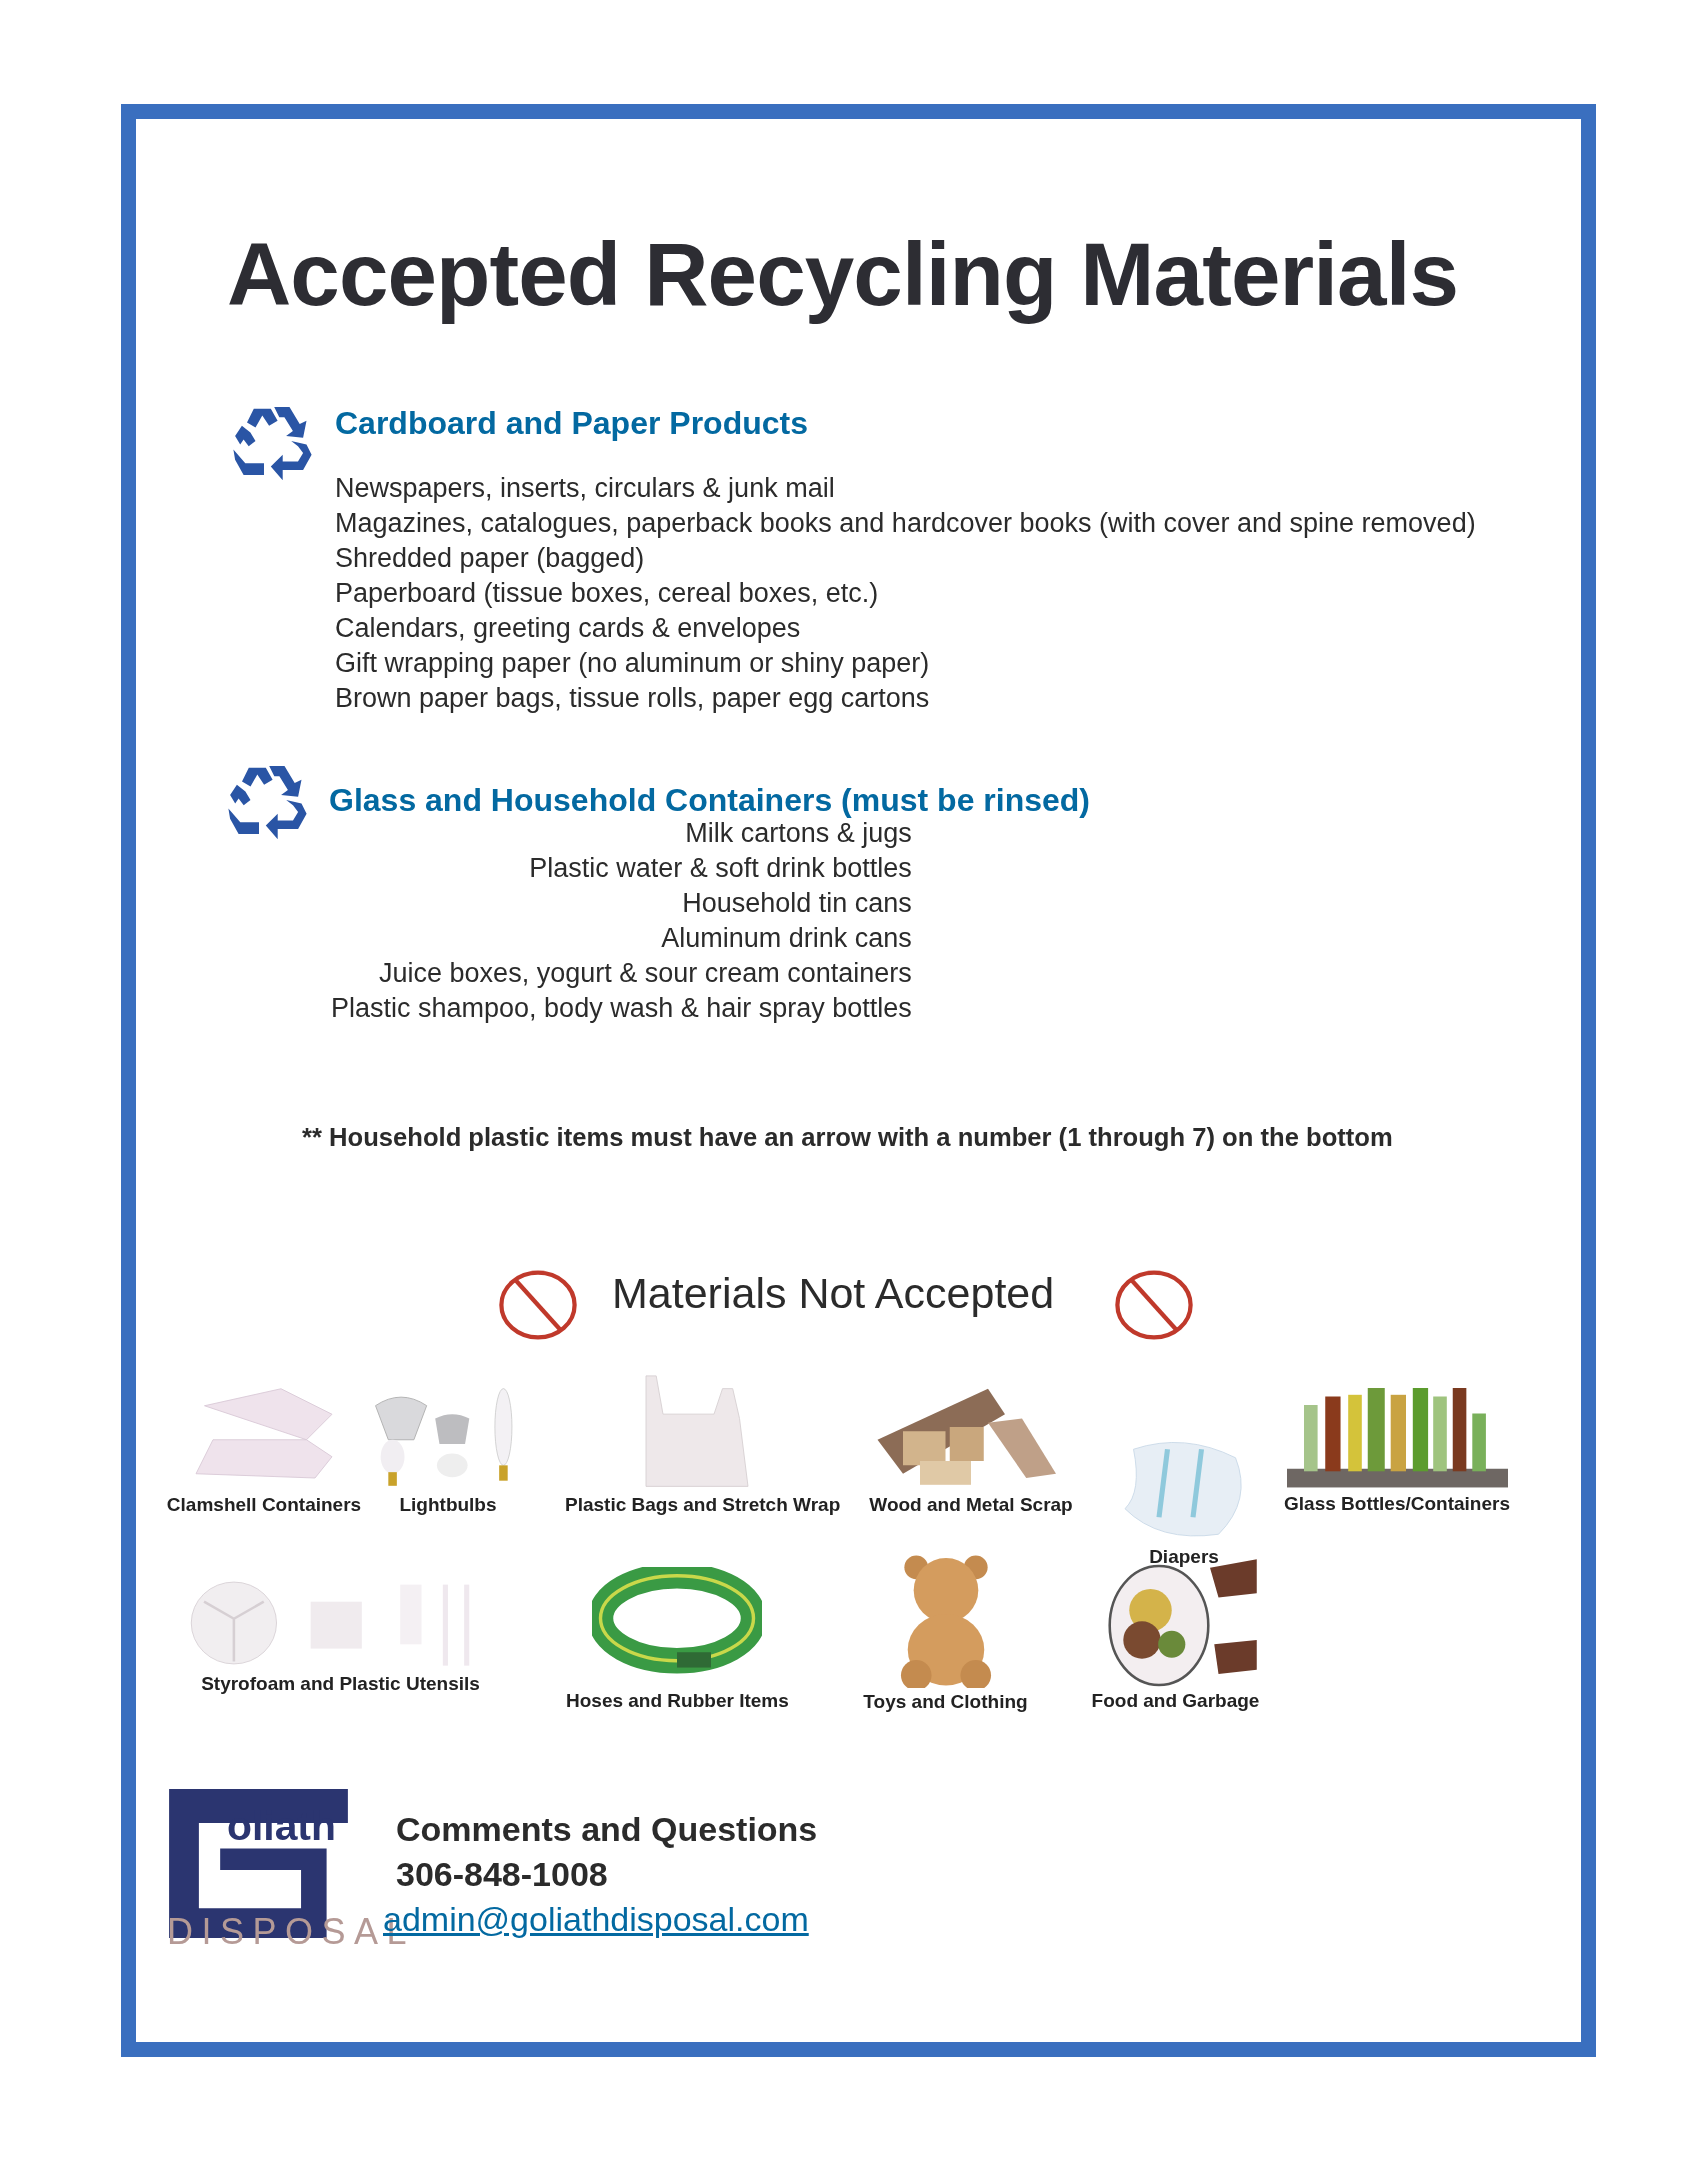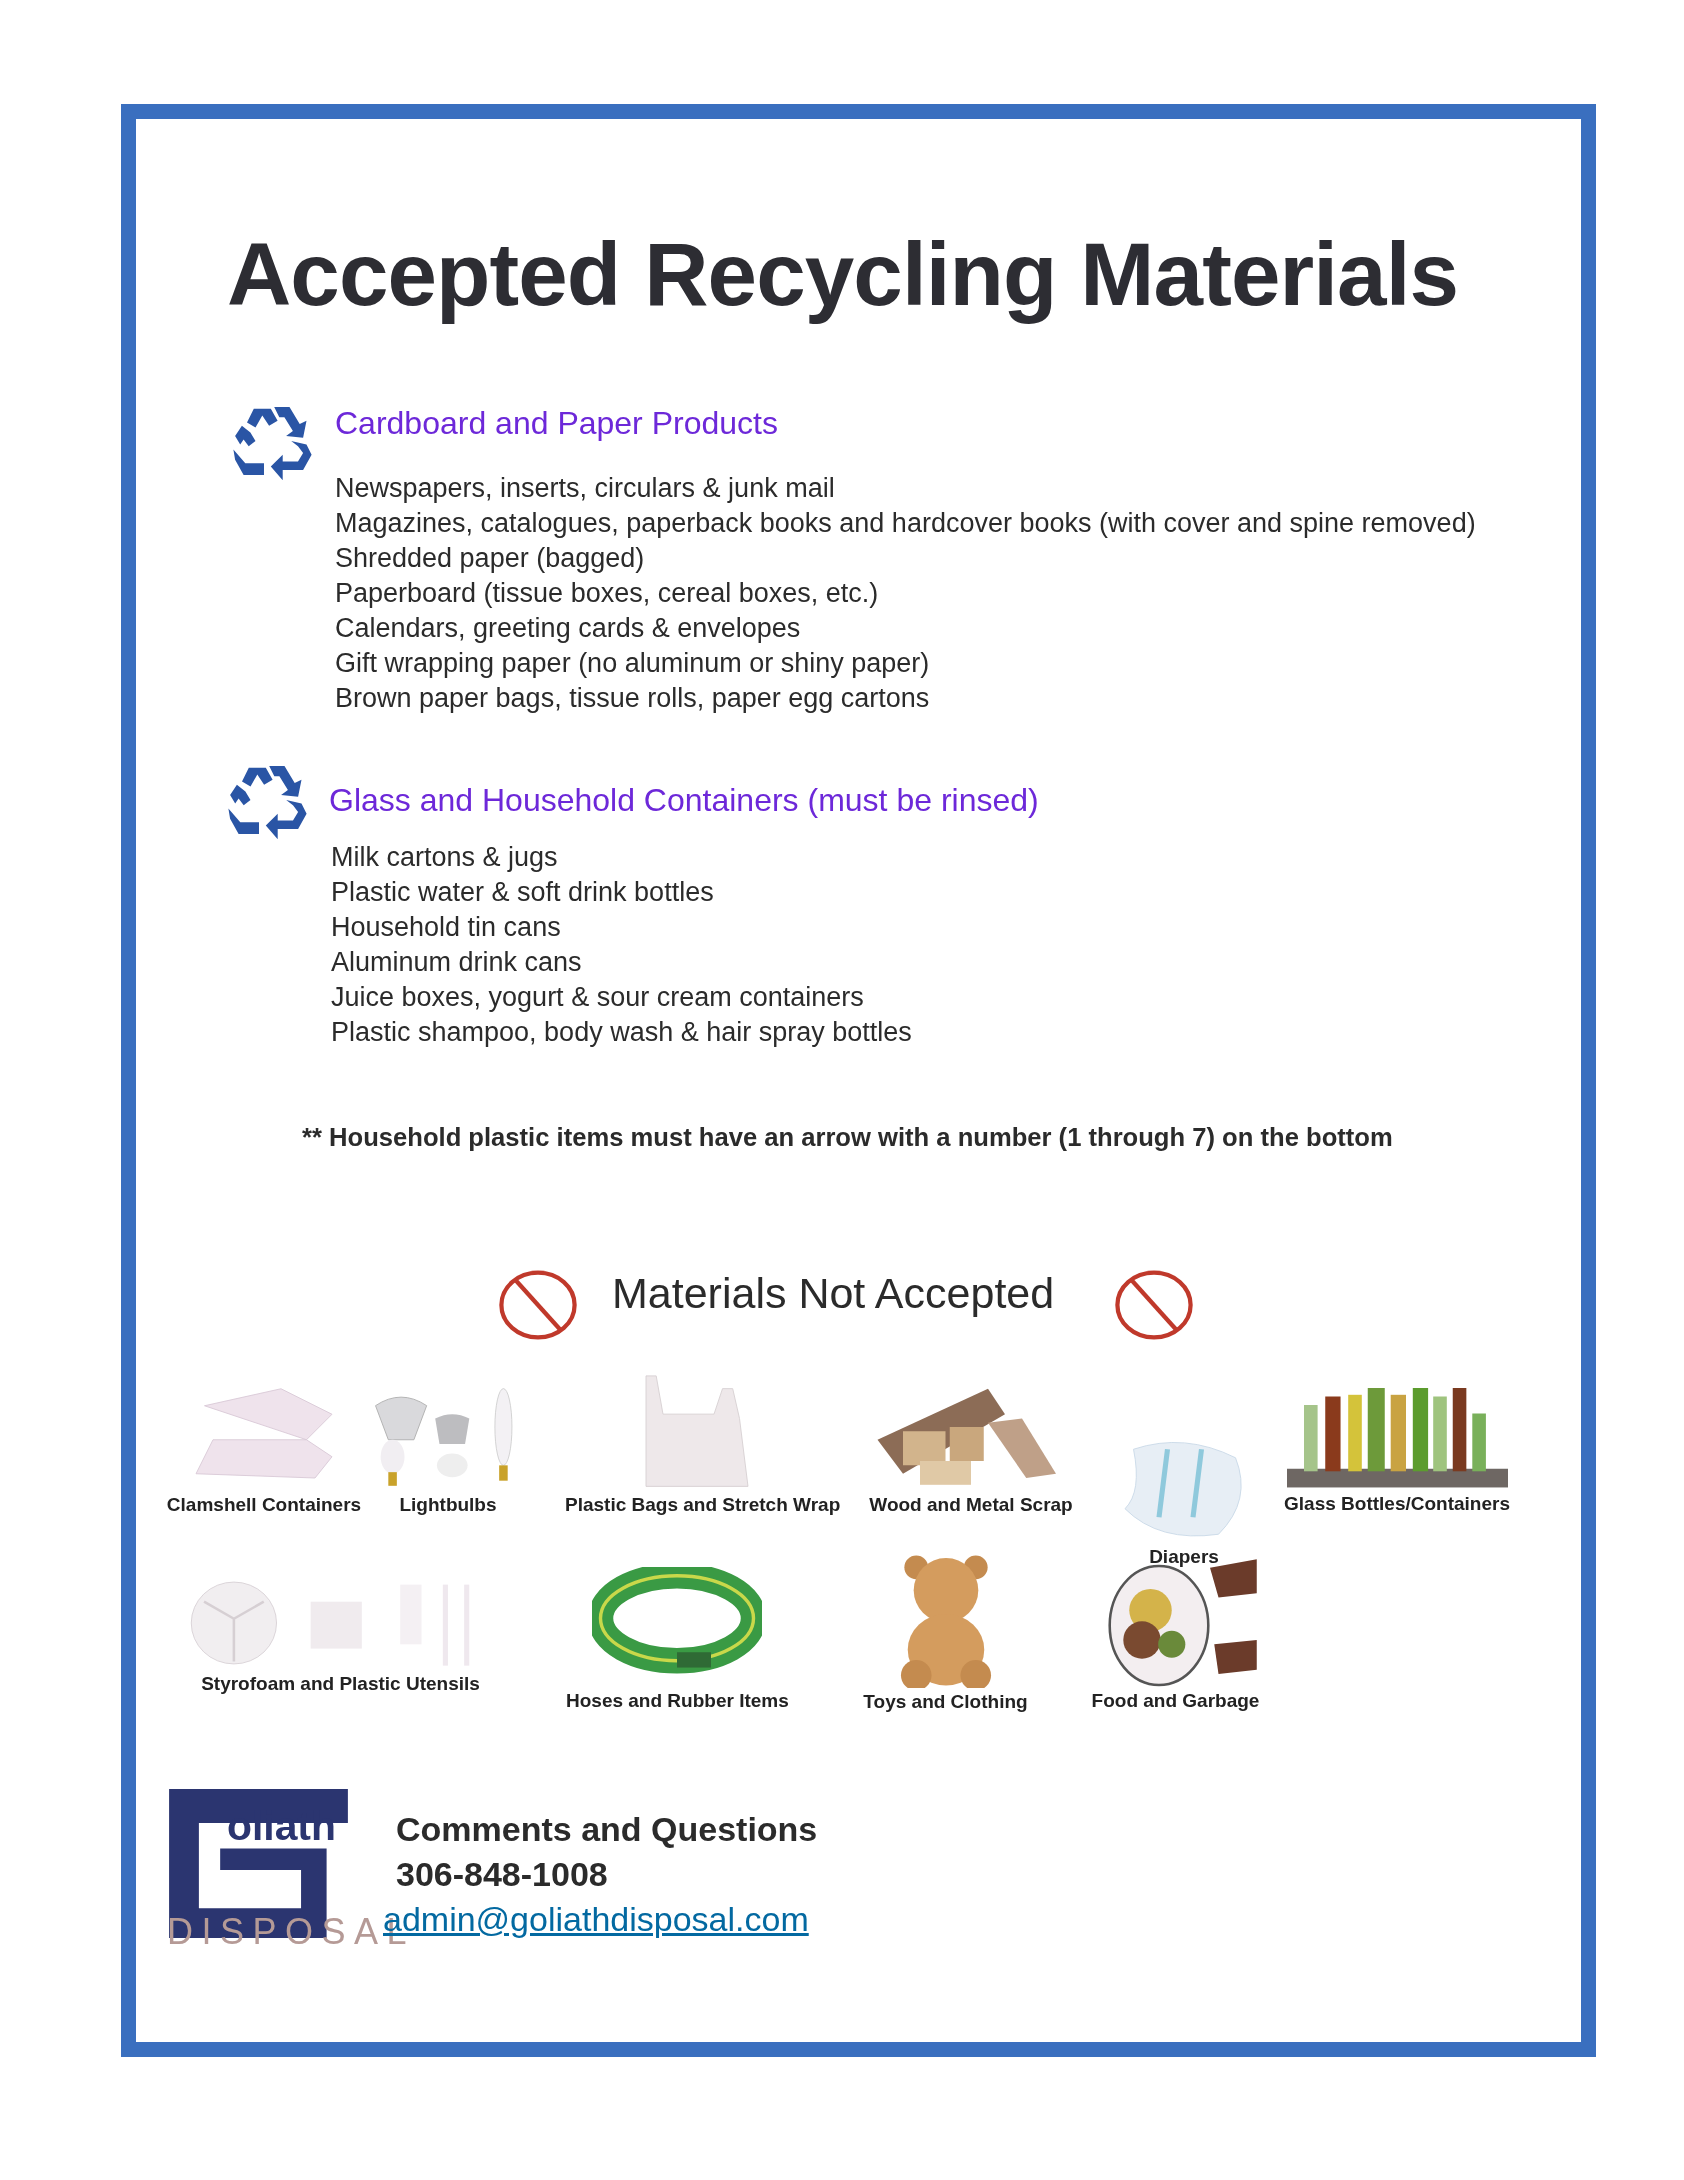--- a/index.html
+++ b/index.html
@@ -1,21 +1,21 @@
 <!DOCTYPE html>
 <html style="font-size:13.6px"><head>
 <meta charset="utf-8">
 <style>
   html,body{margin:0;padding:0;}
   body{width:1685px;height:2181px;background:#ffffff;position:relative;overflow:hidden;font-family:"Liberation Sans",sans-serif;color:#2b2b2b;}
   .frame{position:absolute;left:121px;top:104px;width:1445px;height:1923px;border:15.3px solid #3a6fbf;box-sizing:content-box;}
   .abs{position:absolute;}
   .title{left:0;width:1685px;top:223px;text-align:center;font-size:89px;font-weight:bold;color:#2d2d33;letter-spacing:-0.9px;}
   .sec-icon{width:85px;height:85px;}
-  .sec-head{font-size:32px;font-weight:normal;color:#6d28d9;}
+  .sec-head{font-size:32px;font-weight:bold;color:#0369a1;}
   .list{font-size:27px;line-height:35px;color:#2b2b2b;}
   .list div{white-space:nowrap;}
   .note{font-size:25.6px;font-weight:bold;color:#2b2b2b;white-space:nowrap;}
   .na-title{font-size:43px;color:#2b2b2b;white-space:nowrap;}
   .no-icon{width:80px;height:72px;}
   .item{text-align:center;}
   .item .pic{margin:0 auto;}
   .item .lbl{font-size:19px;font-weight:bold;color:#222;white-space:nowrap;}
   .contact{font-size:34px;font-weight:bold;color:#2b2b2b;white-space:nowrap;}
   .email{font-size:34px;color:#0369a1;text-decoration:underline;white-space:nowrap;}
@@ -52,21 +52,21 @@
 <svg class="abs sec-icon" style="left:225px;top:761px;" viewBox="0 0 100 100">
   <g fill="#2a55a5">
     <polygon points="28,8 48,8 56,22 46,28 38,16 30,30 20,24"></polygon>
     <polygon points="52,6 70,6 82,26 90,22 86,42 66,40 74,34 64,18 58,18"></polygon>
     <polygon points="6,40 14,28 24,36 30,46 22,52 16,44 12,50"></polygon>
     <polygon points="4,56 18,72 40,72 40,86 16,86 6,68"></polygon>
     <polygon points="72,46 90,50 96,62 86,80 62,80 62,92 48,76 62,62 62,70 80,70 86,60 80,52"></polygon>
   </g>
 </svg>
 <div class="abs sec-head" style="left:329px;top:782px;">Glass and Household Containers (must be rinsed)</div>
-<div class="abs list" style="left:331px;top:840px;">
+<div class="abs list" style="left:331px;top:816px;text-align:right;">
   <div>Milk cartons &amp; jugs</div>
   <div>Plastic water &amp; soft drink bottles</div>
   <div>Household tin cans</div>
   <div>Aluminum drink cans</div>
   <div>Juice boxes, yogurt &amp; sour cream containers</div>
   <div>Plastic shampoo, body wash &amp; hair spray bottles</div>
 </div>
 
 <div class="abs note" style="left:302px;top:1123px;">** Household plastic items must have an arrow with a number (1 through 7) on the bottom</div>
 

